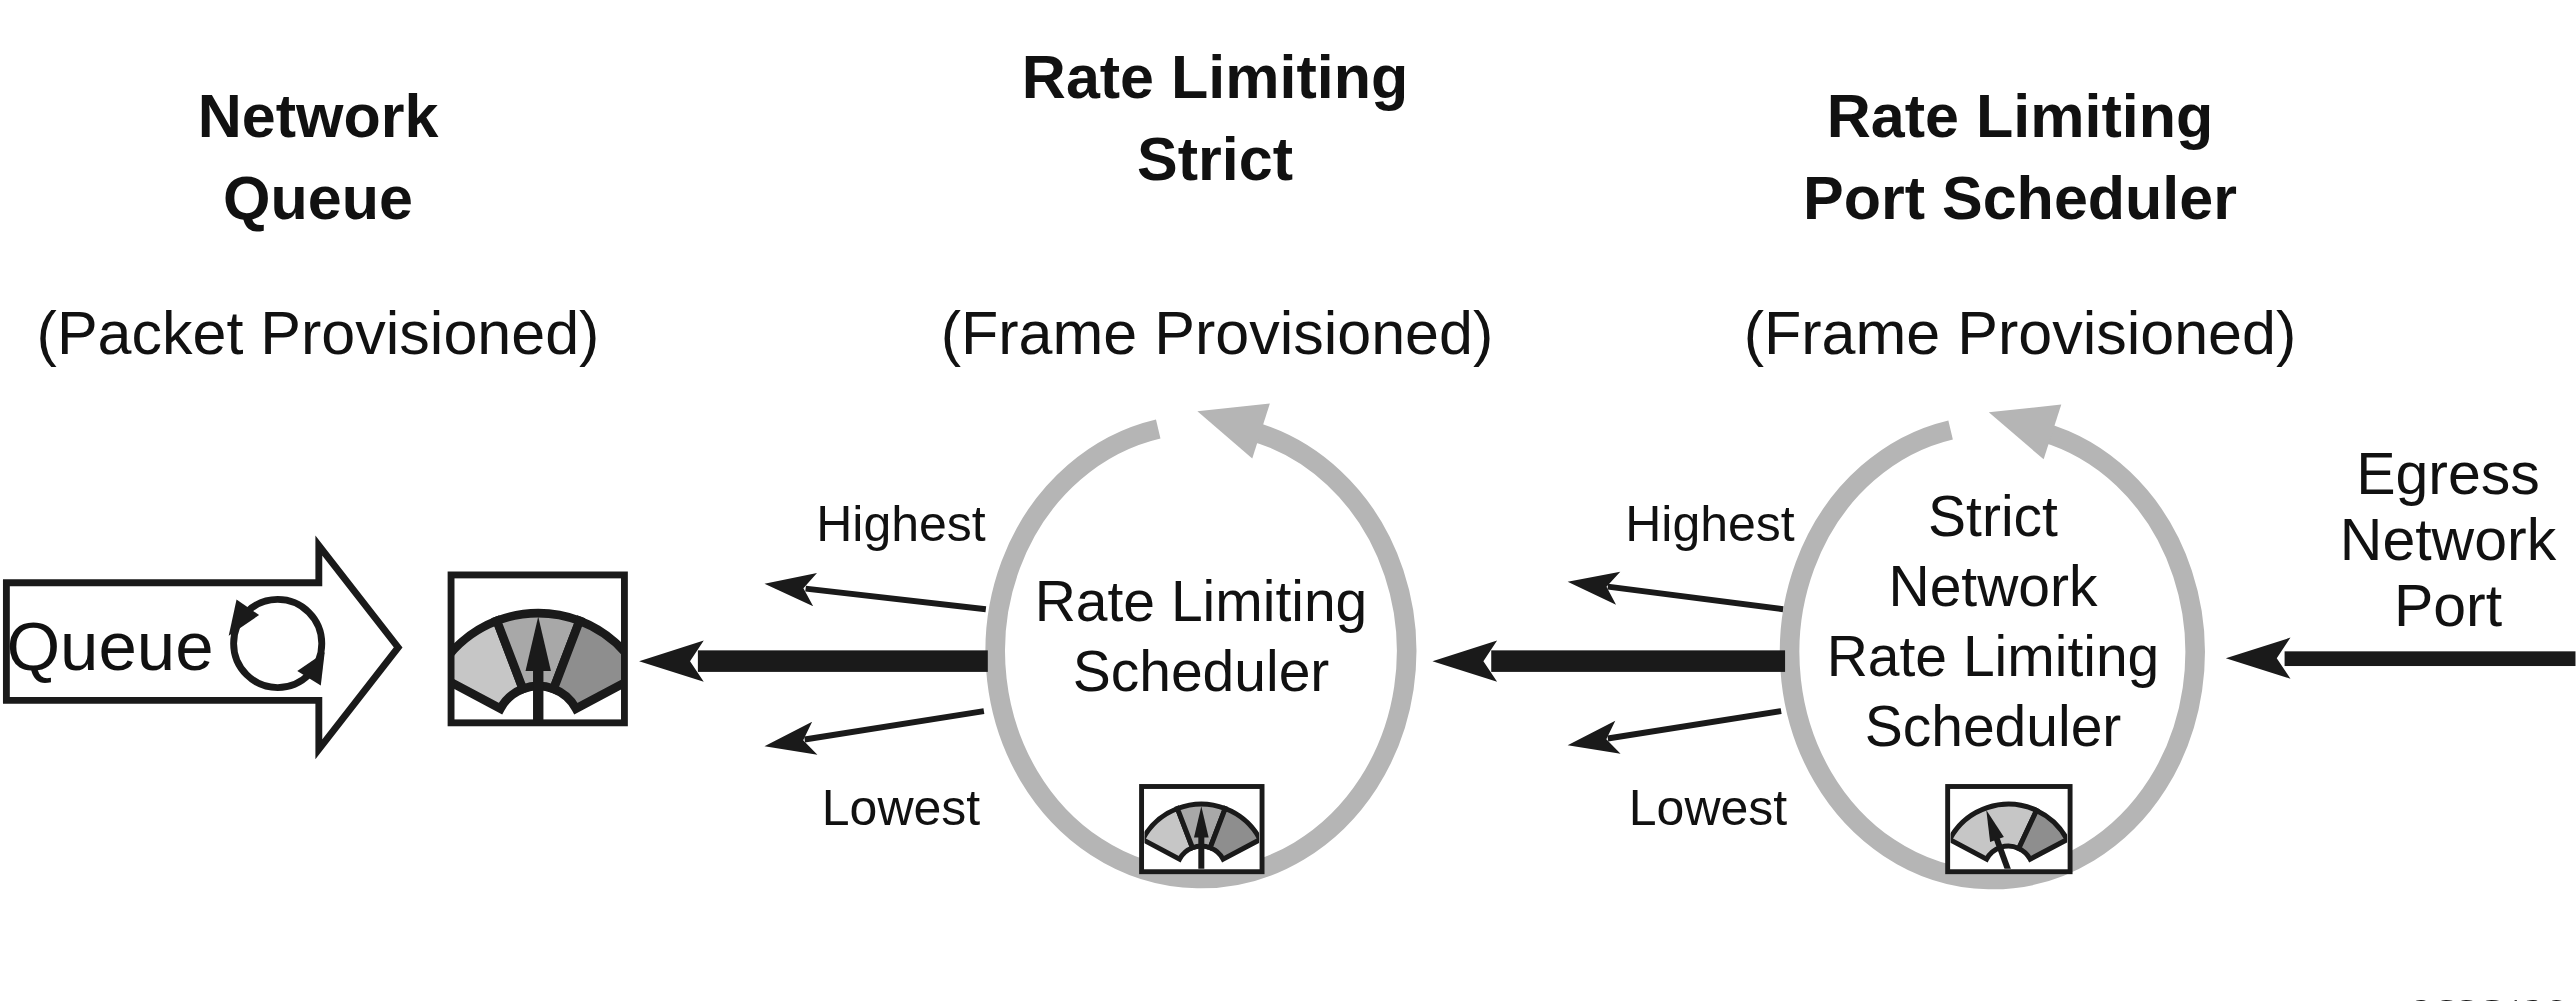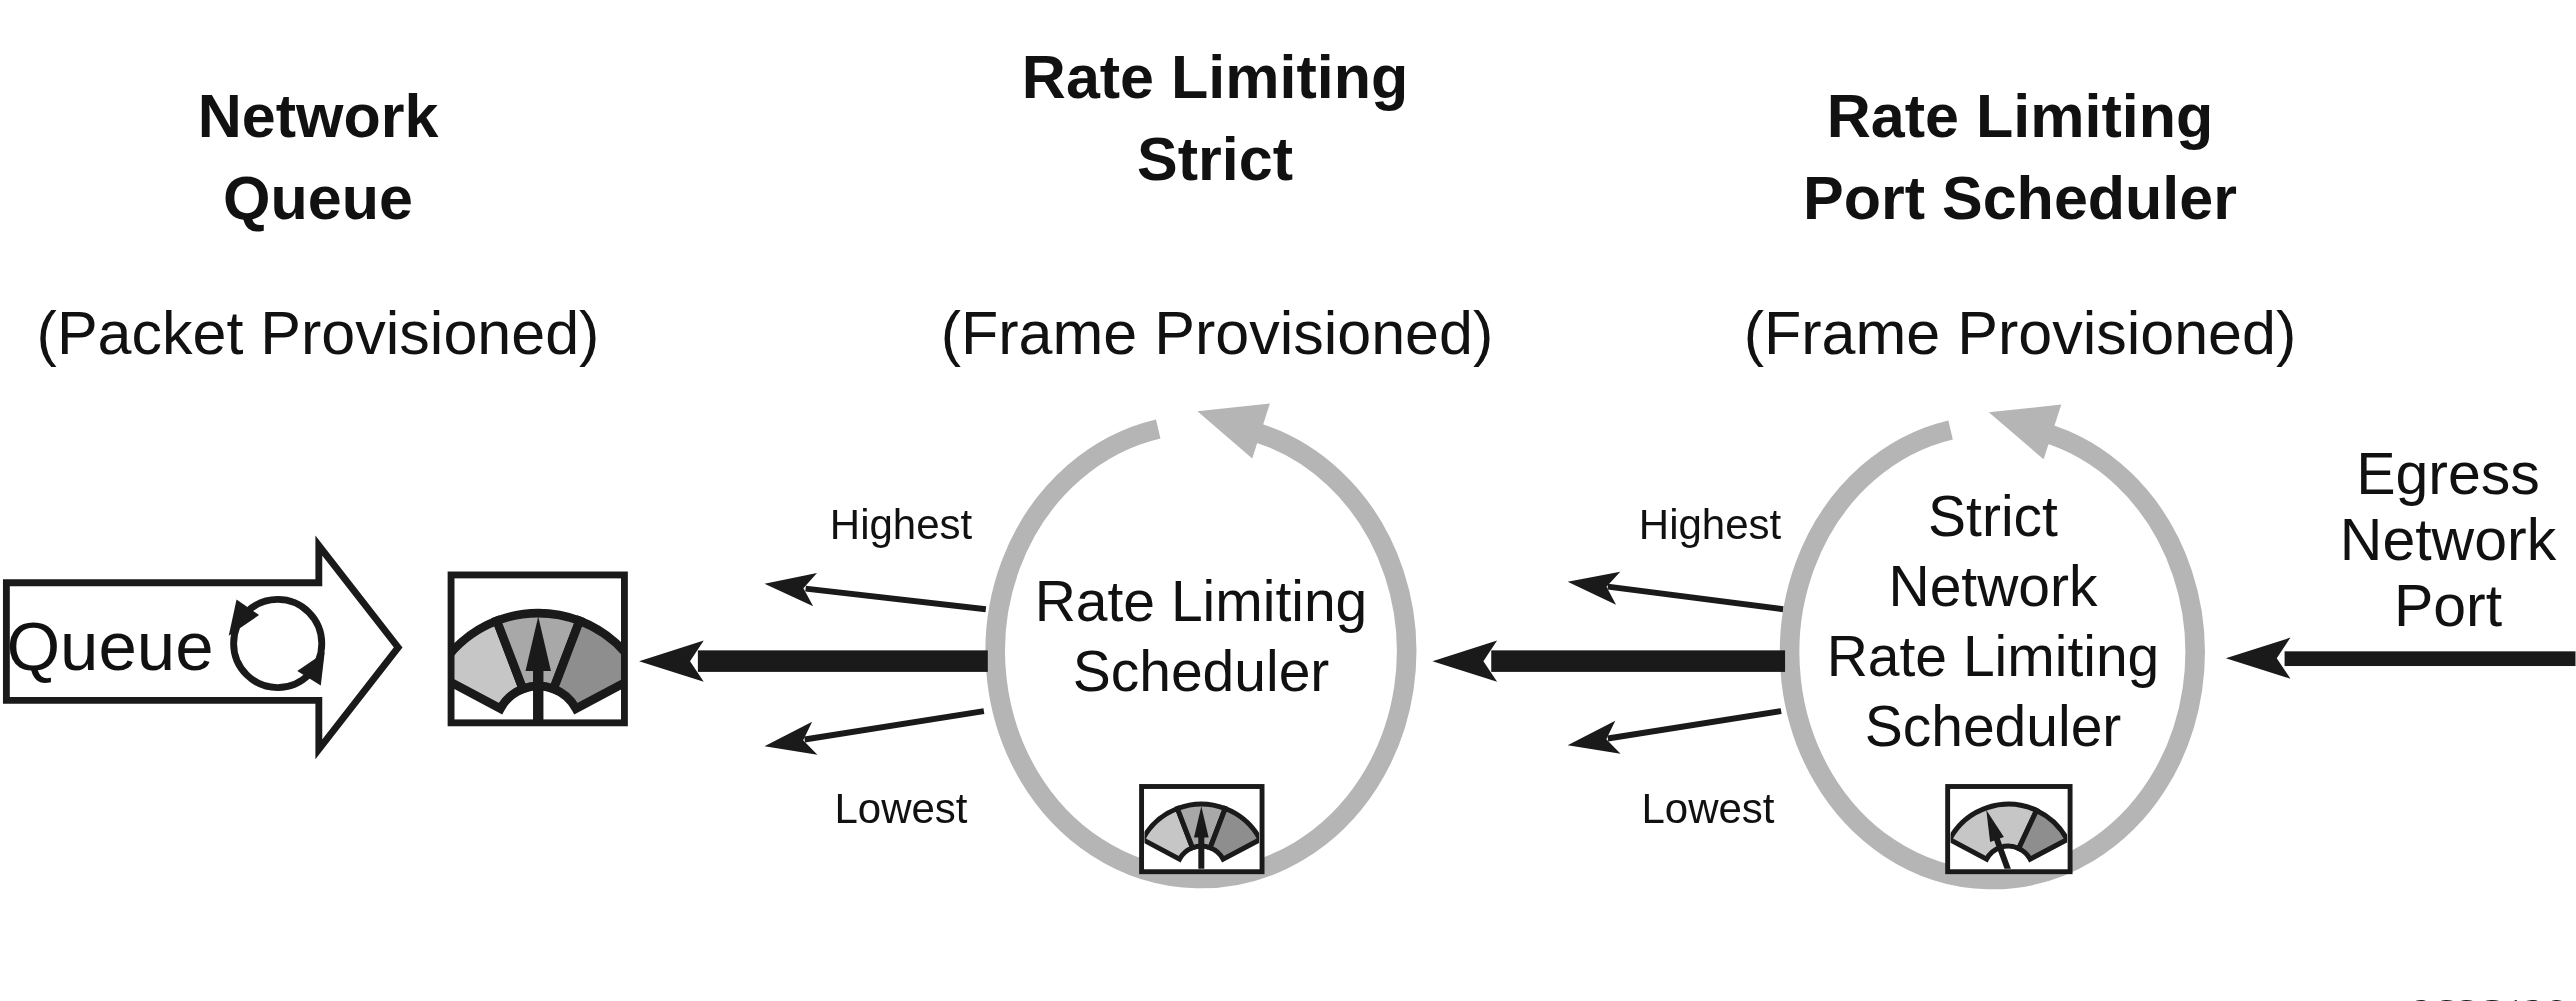--- a/index.html
+++ b/index.html
@@ -4,21 +4,21 @@
 <style>
   html,body{margin:0;padding:0;background:#ffffff;}
   body{width:2576px;height:1001px;overflow:hidden;}
   .stage{position:relative;width:2576px;height:1001px;background:#ffffff;font-family:"Liberation Sans",sans-serif;}
   .art{position:absolute;left:0;top:0;}
   .t{position:absolute;transform:translate(-50%,-50%);text-align:center;color:#111111;white-space:nowrap;}
   .t .ln{display:block;}
   .title{font-weight:700;font-size:61px;line-height:82px;}
   .subtitle{font-weight:400;font-size:61px;line-height:61px;}
   .bodytxt{font-weight:400;font-size:57px;line-height:70px;}
-  .lab{font-weight:400;font-size:42px;line-height:61px;}
+  .lab{font-weight:400;font-size:50px;line-height:61px;}
   .egress{font-weight:400;font-size:59px;line-height:66px;}
   .queue{font-weight:400;font-size:69px;line-height:69px;}
   .figid{font-family:Liberation Serif, serif;font-style:italic;font-weight:400;font-size:40px;line-height:40px;margin-top:36px;}
   .stroke-ink{stroke:#1a1a1a;}
   .fill-ink{fill:#1a1a1a;}
 </style>
 </head>
 <body>
 
 <div class="stage">

